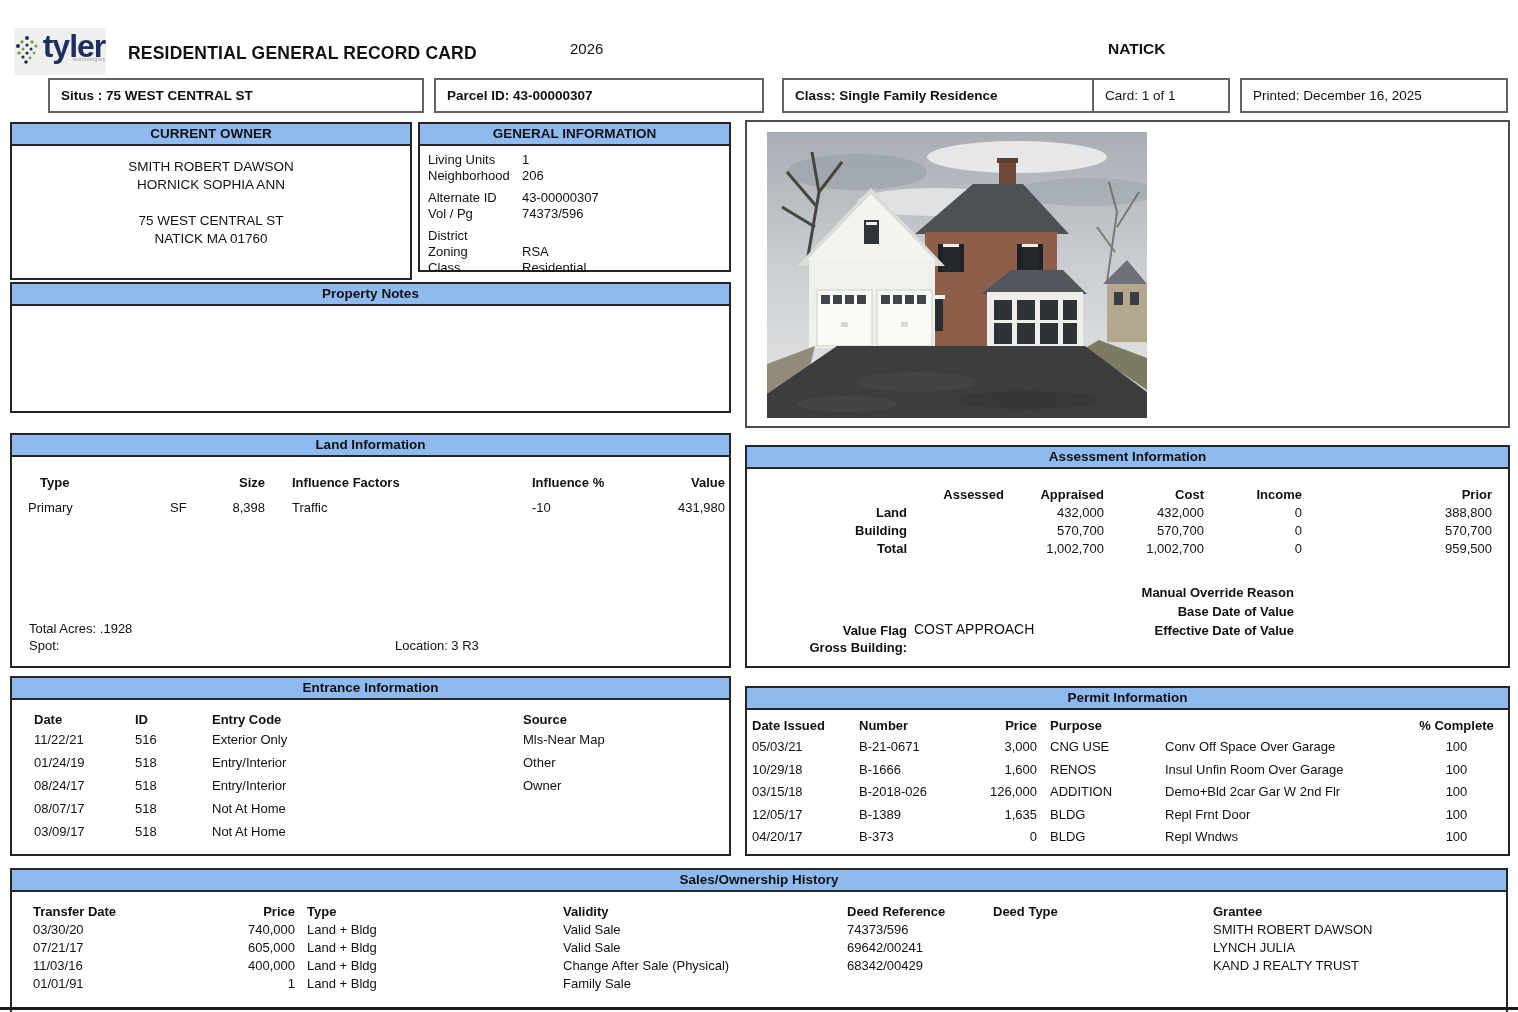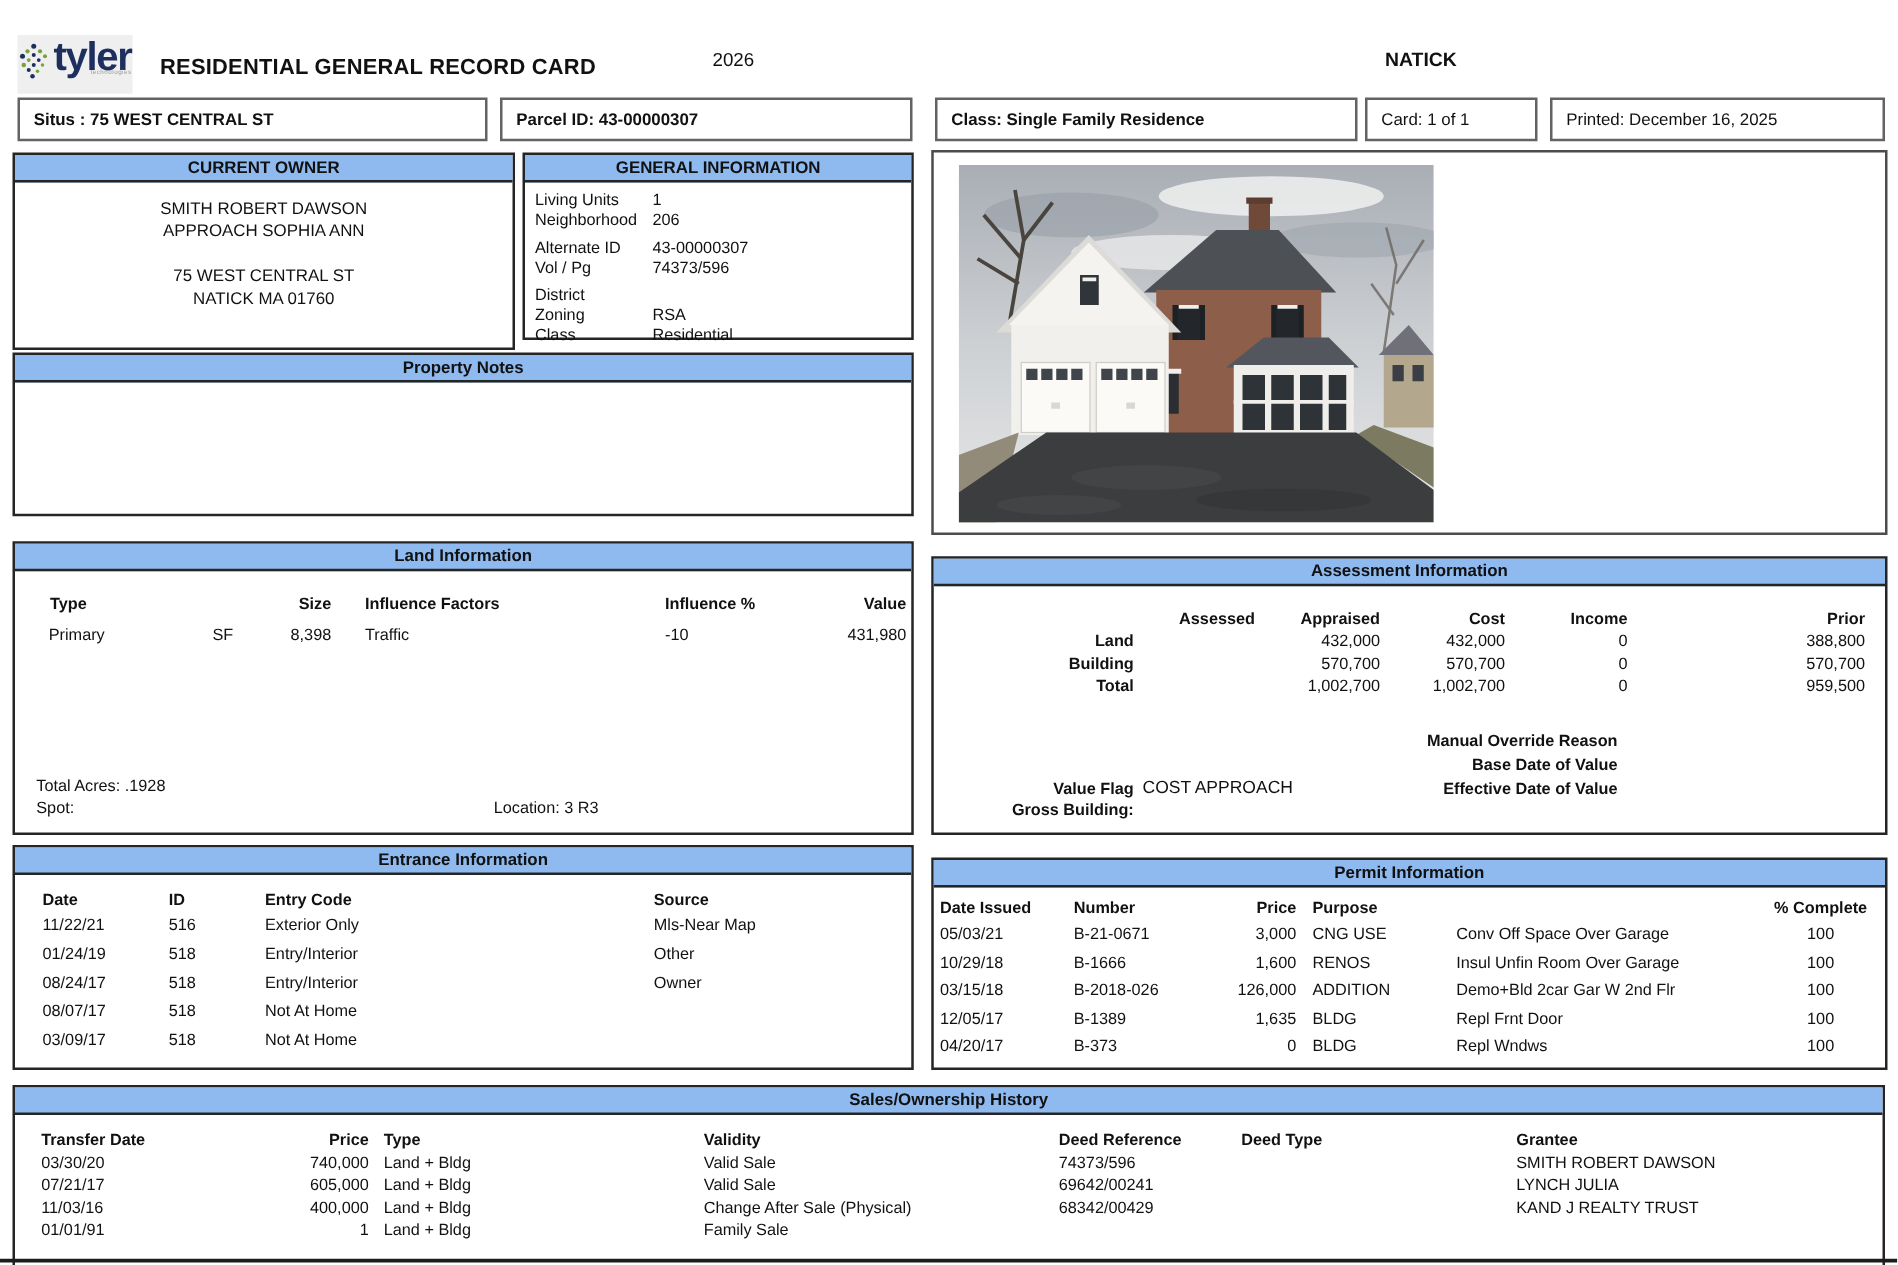--- a/index.html
+++ b/index.html
@@ -10,21 +10,21 @@
   
   .logo-box { position:absolute; left:14px; top:28px; width:92px; height:47px; background:#efefef; display:flex; align-items:center; justify-content:center; }
   .brand-wrap { position:relative; display:flex; align-items:flex-start; }
   .brand-word { font-size:32px; font-weight:700; color:#1d2f5f; letter-spacing:-1px; line-height:22px; }
   .brand-sub { position:absolute; right:0; top:21px; font-size:5px; color:#9a9a9a; letter-spacing:.4px; }
   .doc-title { position:absolute; left:128px; top:43px; font-size:17.5px; font-weight:700; letter-spacing:.2px; }
   .doc-year { position:absolute; left:570px; top:40px; font-size:15px; }
   .muni { position:absolute; left:1108px; top:40px; font-size:15.5px; font-weight:700; }
 
   .idbox { position:absolute; top:78px; height:35px; border:2px solid #636363; background:#fff; display:flex; align-items:center; padding:0 11px; font-size:13.5px; white-space:nowrap; }
-  .idbox.b { font-weight:700; }
+  .idbox.b { font-weight:700;margin-left:34px; }
 
   
   .box { position:absolute; border:2px solid #252525; background:#fff; }
   .bar { height:22px; background:#8fbaf0; border-bottom:2px solid #252525; font-weight:700; font-size:13.5px; text-align:center; line-height:20px; }
 
   .abs { position:absolute; white-space:nowrap; font-size:13px; }
   .b { font-weight:700; }
   .r { text-align:right; }
   .c { text-align:center; }
 
@@ -89,21 +89,21 @@
   <div class="idbox b" style="left:14px; width:376px;">Situs : 75 WEST CENTRAL ST</div>
   <div class="idbox b" style="left:400px; width:330px;">Parcel ID: 43-00000307</div>
   <div class="idbox b" style="left:748px; width:338px;">Class: Single Family Residence</div>
   <div class="idbox" style="left:1092px; width:138px;">Card: 1 of 1</div>
   <div class="idbox" style="left:1240px; width:268px;">Printed: December 16, 2025</div>
 
   <div class="box" style="left:10px; top:122px; width:402px; height:158px;">
     <div class="bar">CURRENT OWNER</div>
     <div class="owner-lines">
       <div>SMITH ROBERT DAWSON</div>
-      <div>APPROACH SOPHIA ANN</div>
+      <div>HORNICK SOPHIA ANN</div>
       <div style="height:18px;"></div>
       <div>75 WEST CENTRAL ST</div>
       <div>NATICK MA 01760</div>
     </div>
   </div>
 
   <div class="box" style="left:418px; top:122px; width:313px; height:150px;">
     <div class="bar">GENERAL INFORMATION</div>
     <div class="gi-wrap">
       <div class="gi-row">
@@ -239,21 +239,21 @@
   </div>
 
   <div class="box" style="left:10px; top:433px; width:721px; height:235px;">
     <div class="bar">Land Information</div>
     <div class="abs b" style="left:28px; top:40px;">Type</div>
     <div class="abs b r" style="left:183px; top:40px; width:70px;">Size</div>
     <div class="abs b" style="left:280px; top:40px;">Influence Factors</div>
     <div class="abs b" style="left:520px; top:40px;">Influence %</div>
     <div class="abs b r" style="left:614px; top:40px; width:99px;">Value</div>
 
-    <div class="abs" style="left:27px; top:65px;">Primary</div>
+    <div class="abs" style="left:16px; top:65px;">Primary</div>
     <div class="abs" style="left:158px; top:65px;">SF</div>
     <div class="abs r" style="left:183px; top:65px; width:70px;">8,398</div>
     <div class="abs" style="left:280px; top:65px;">Traffic</div>
     <div class="abs" style="left:520px; top:65px;">-10</div>
     <div class="abs r" style="left:614px; top:65px; width:99px;">431,980</div>
 
     <div class="abs" style="left:17px; top:186px;">Total Acres: .1928</div>
     <div class="abs" style="left:17px; top:203px;">Spot:</div>
     <div class="abs" style="left:383px; top:203px;">Location: 3 R3</div>
   </div>

